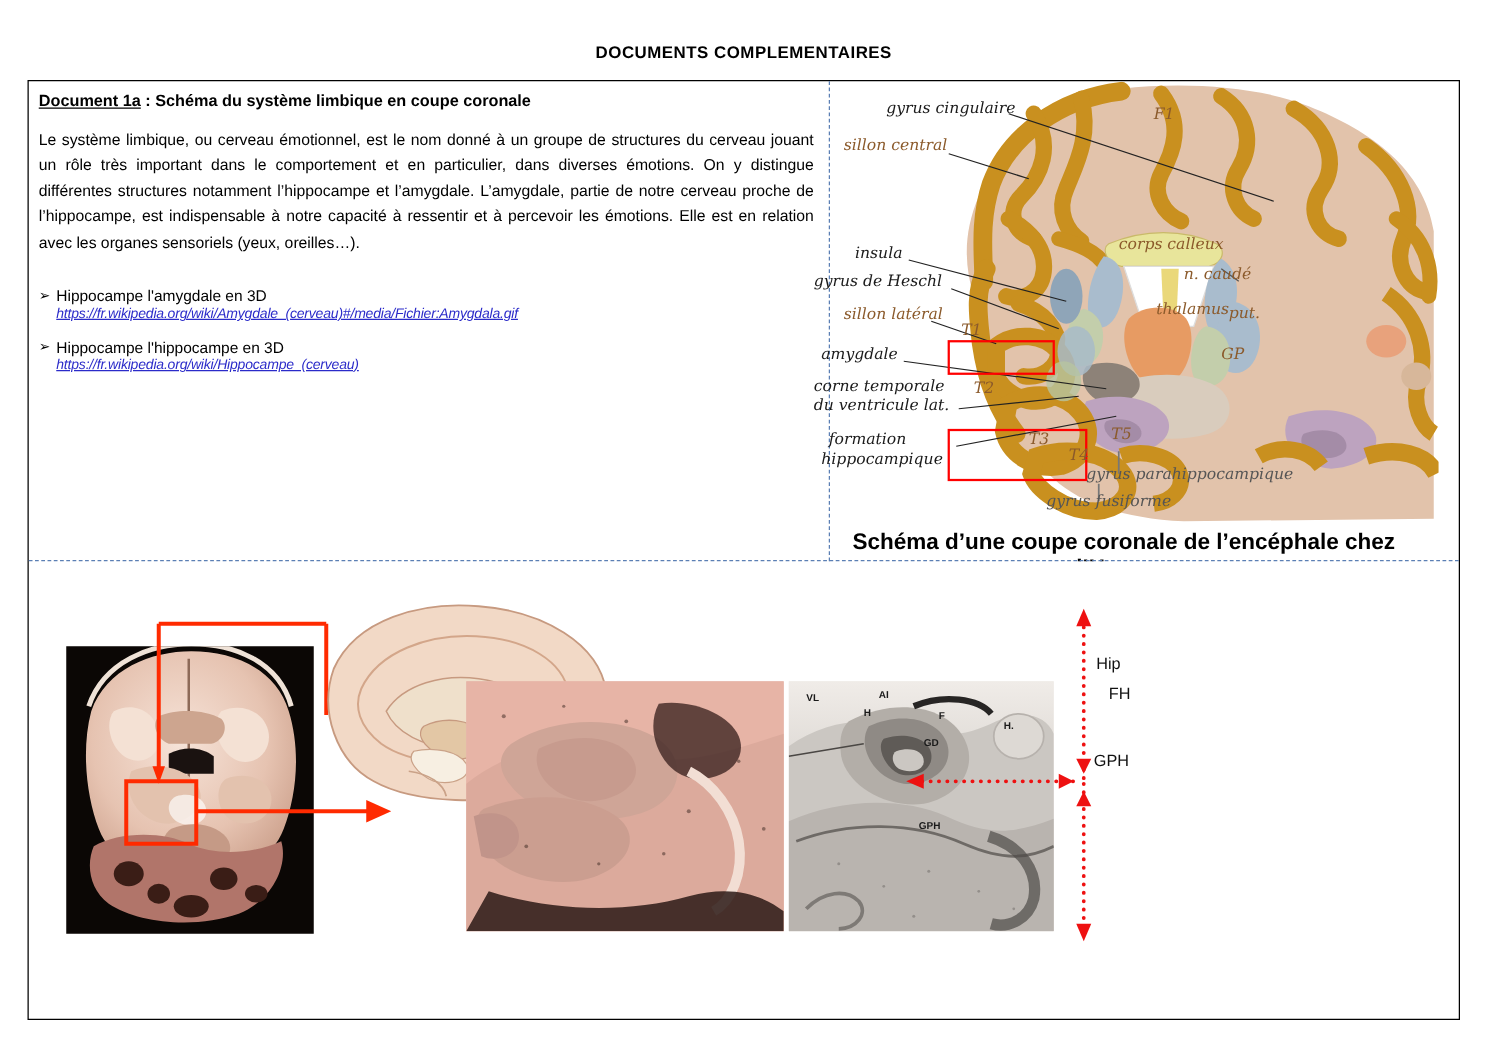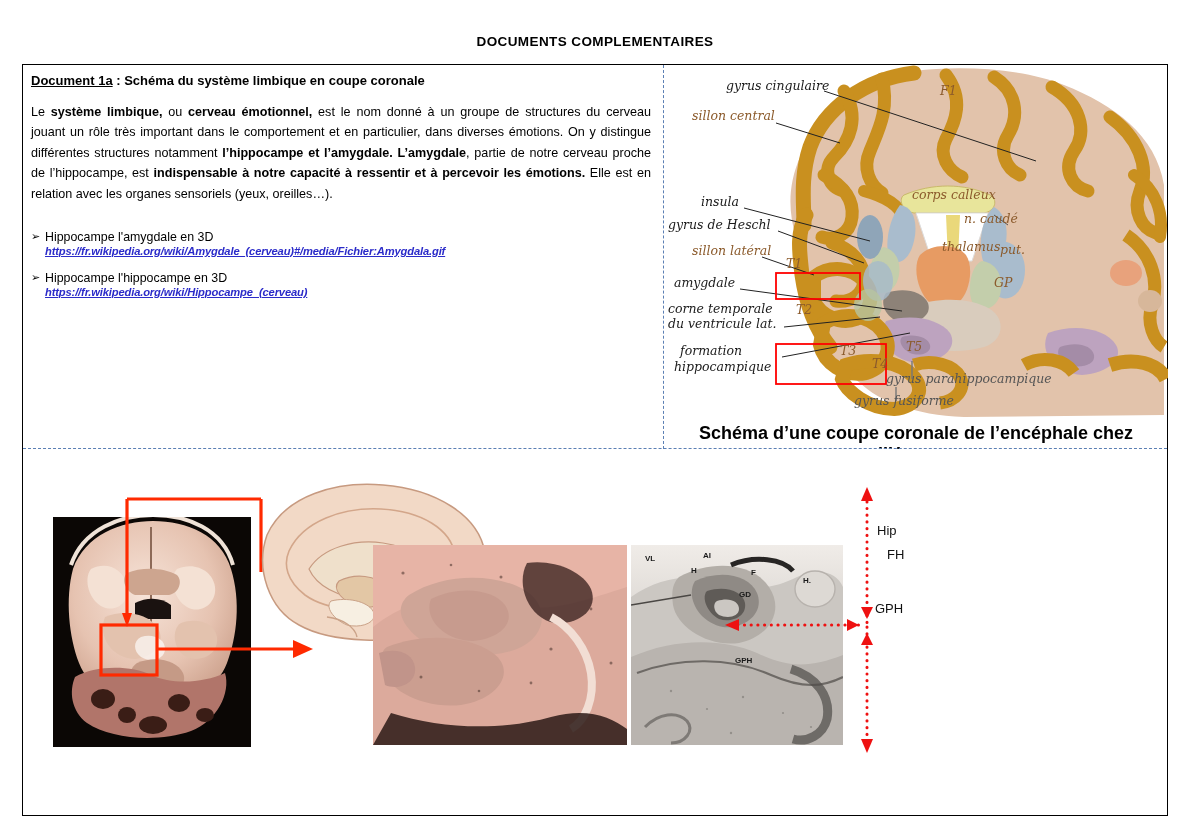--- a/index.html
+++ b/index.html
@@ -39,34 +39,34 @@
   }
 
   
   .cell-a{position:absolute;left:0;top:0;width:640px;height:384px;padding:6px 12px 16px 8px;box-sizing:border-box;}
   .doc-head{font-size:13px;font-weight:bold;margin:2px 0 0 0;}
   .doc-head u{text-decoration:underline;}
   .body-par{
     font-size:12.6px;line-height:1.62;text-align:justify;
     margin-top:14px;
   }
-  .body-par b{font-weight:bold;}
+  .body-par b{font-weight:normal;}
   .bullet{
     font-size:12.4px;margin-top:10px;padding-left:14px;position:relative;
   }
   .bullet .arw{position:absolute;left:0;top:0;font-size:11px;}
   .link{
     display:block;font-size:11.2px;color:#2b2bc9;
-    text-decoration:underline;font-style:italic;font-weight:bold;
+    text-decoration:underline;font-style:italic;font-weight:normal;
     letter-spacing:-0.15px;word-break:break-all;margin-top:1px;
   }
   .spacer{height:16px;}
 
   
-  .cell-b{position:absolute;left:641px;top:0;width:504px;height:384px;overflow:hidden;}
+  .cell-b{position:absolute;left:624px;top:0;width:504px;height:384px;overflow:hidden;}
   .diagram-wrap{position:absolute;left:0;top:0;width:504px;height:360px;overflow:hidden;}
   .caption-b{
     position:absolute;left:0;top:358px;width:504px;text-align:center;
     font-size:18px;font-weight:bold;
   }
 
   
   .cell-c{position:absolute;left:0;top:0;width:1146px;height:366px;padding:6px 10px;box-sizing:border-box;}
   .legend{position:absolute;left:898px;top:138px;width:250px;}
   .legend div{font-size:12.6px;margin-bottom:24px;}

